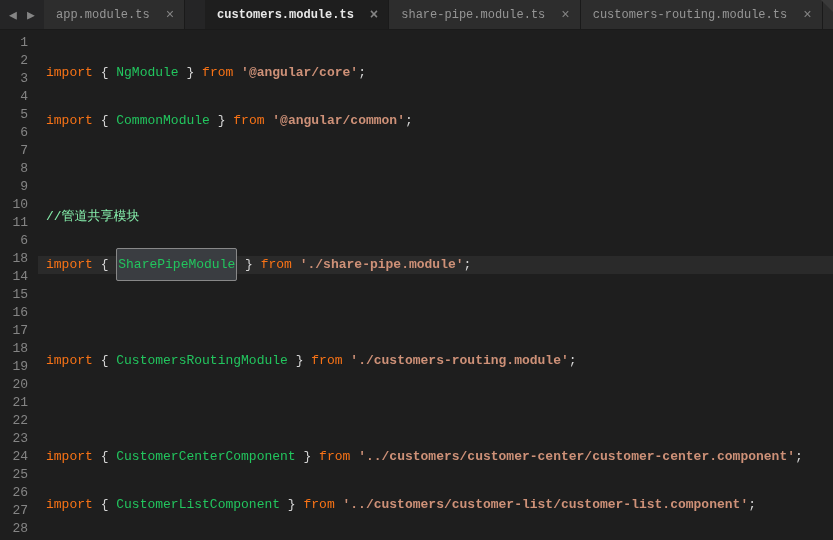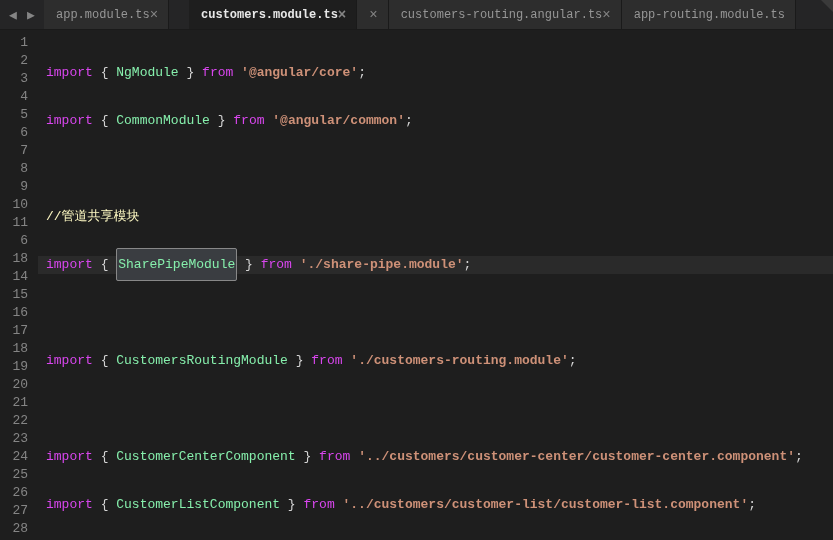--- a/index.html
+++ b/index.html
@@ -36,21 +36,21 @@
 }
 .tabs {
   display: flex;
   align-items: stretch;
   height: 100%;
 }
 .tab {
   display: flex;
   align-items: center;
   padding: 0 10px 0 12px;
-  gap: 0;
+  gap: 16px;
   background: #2d2d2d;
   border-right: 1px solid #1a1a1a;
   color: #969696;
   cursor: pointer;
   font-size: 12px;
   white-space: nowrap;
 }
 .tab.active {
   background: #1e1e1e;
   color: #e8e8e8;
@@ -88,25 +88,25 @@
 }
 .code .line {
   height: 18px;
   line-height: 18px;
   padding-left: 8px;
   position: relative;
 }
 .line.highlight {
   background: #2a2a2a;
 }
-.kw { color: #d946ef; }
+.kw { color: #f97316; }
 .punct { color: #d4d4d4; }
-.ident { color: #86efac; text-align: right; }
+.ident { color: #22c55e; text-align: right; }
 .str { color: #ce9178; font-weight: bold; }
-.comment { color: #fef9c3; }
+.comment { color: #86efac; }
 .sel {
   background: #3a3d41;
   border: 1px solid #888;
   padding: 8px 1px;
   border-radius: 2px;
   margin-top: 15px;
 }
 .corner-triangles {
   position: absolute;
   top: 0;
@@ -135,24 +135,25 @@
   <div class="tabs">
     <div class="tab">
       <span>app.module.ts</span>
       <span class="tab-close">×</span>
     </div>
     <div class="tab active">
       <span>customers.module.ts</span>
       <span class="tab-close">×</span>
     </div>
     <div class="tab">
-      <span class="tab-close">×</span>
-    </div>
-    <div class="tab">
-      <span>customers-routing.angular.ts</span>
+      <span>share-pipe.module.ts</span>
+      <span class="tab-close">×</span>
+    </div>
+    <div class="tab">
+      <span>customers-routing.module.ts</span>
       <span class="tab-close">×</span>
     </div>
     <div class="tab">
       <span>app-routing.module.ts</span>
     </div>
   </div>
   <div class="corner-triangles"></div>
 </div>
 
 <div class="editor">

